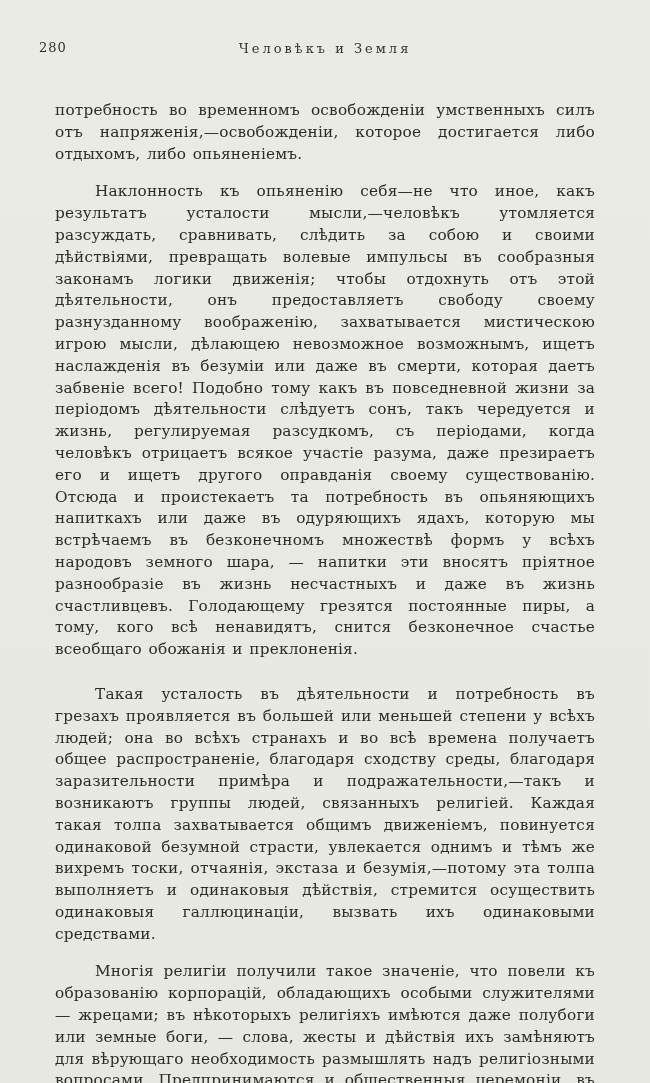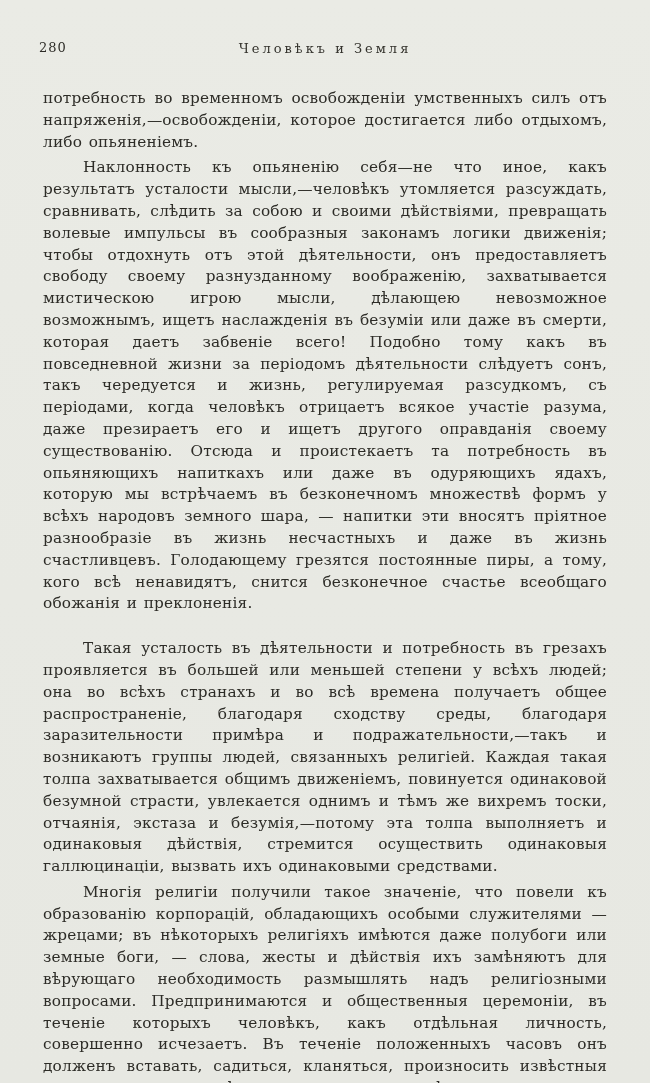--- a/index.html
+++ b/index.html
@@ -48,21 +48,21 @@
     top: 84px;
     left: 39px;
     right: 39px;
     text-align: justify;
     font-size: 15.3px;
     line-height: 21.8px;
     word-spacing: 1.5px;
     letter-spacing: 0.2px;
   }
   .para {
-    margin: 4px;
+    margin: 16px;
     text-indent: 40px;
   }
   .para.no-indent {
     text-indent: 0;
   }
   .para.spaced {
     margin-top: 23px;
   }
 </style>
 </head>

